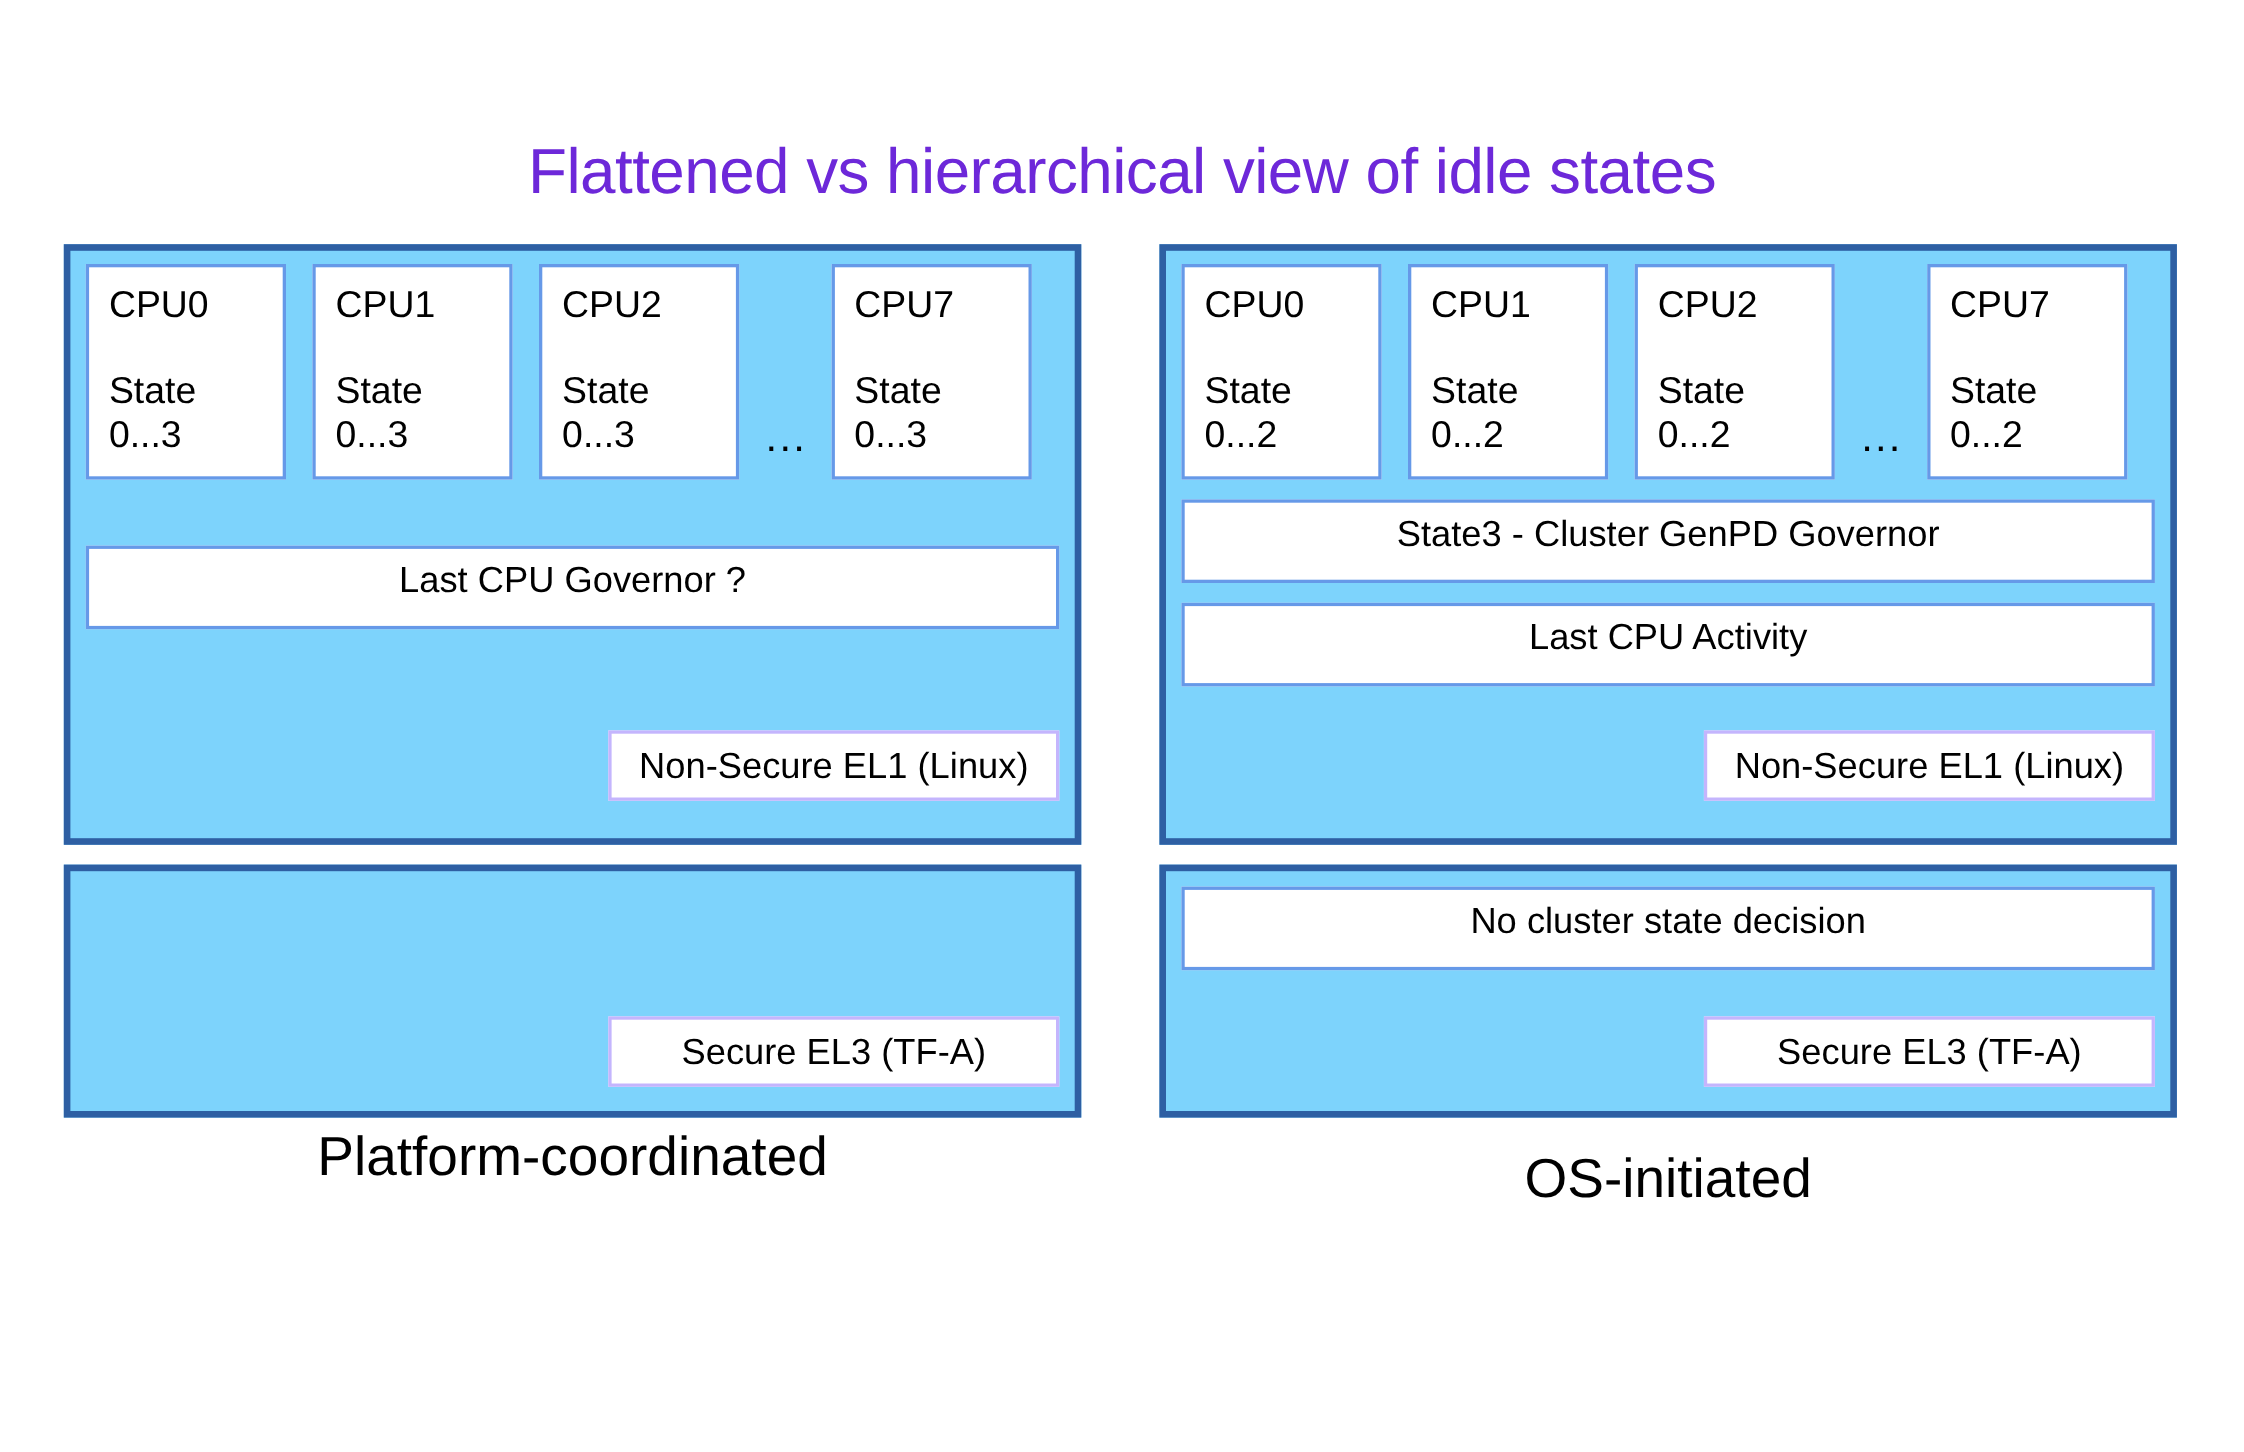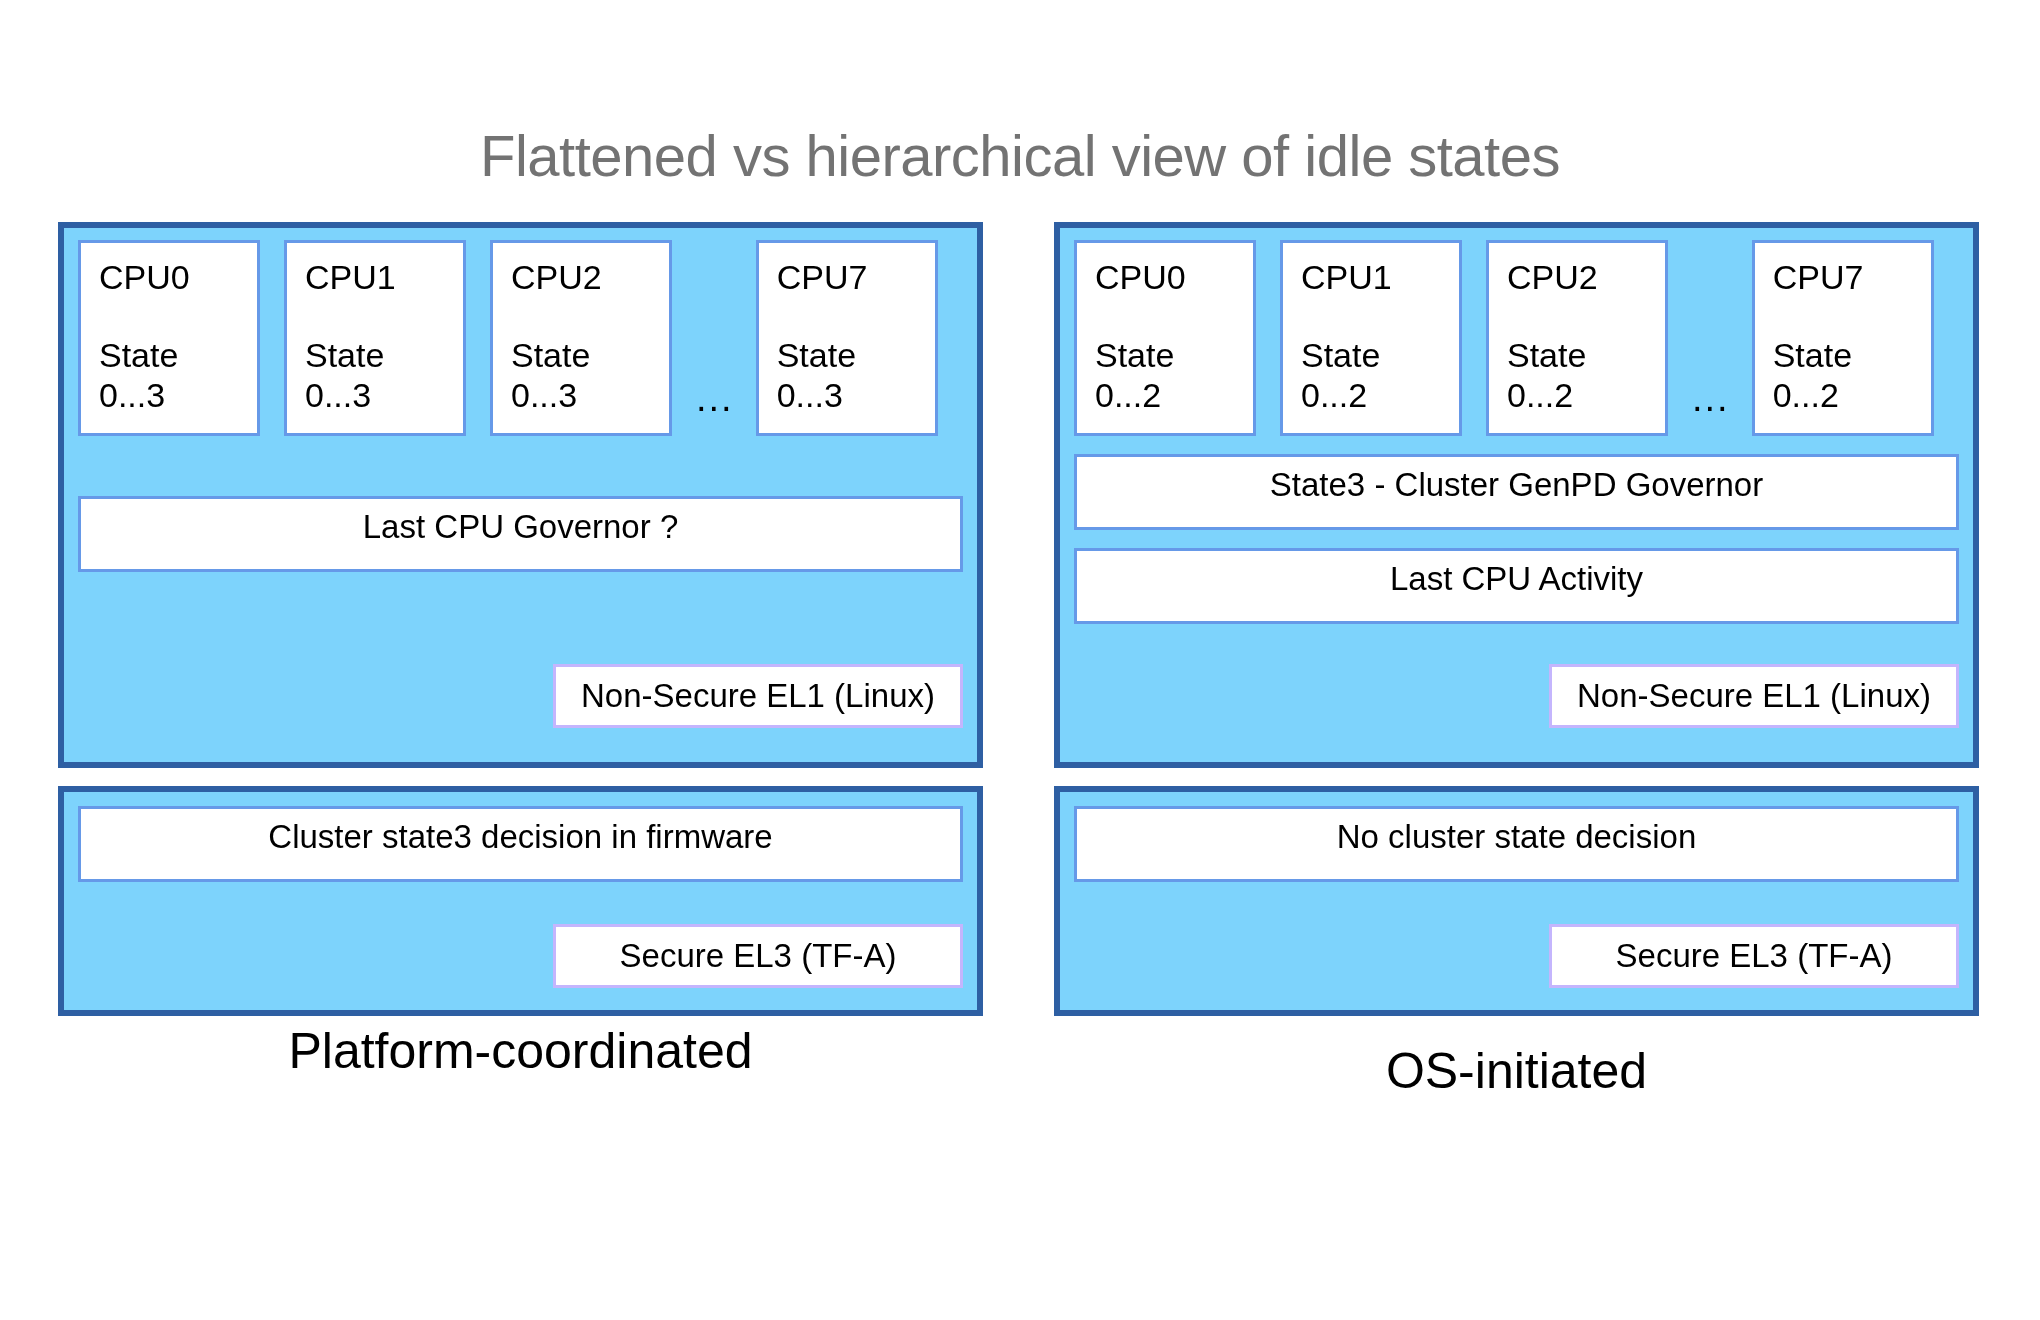--- a/index.html
+++ b/index.html
@@ -19,21 +19,21 @@
   
   .slide-title {
     position: absolute;
     left: 0;
     top: 122px;
     width: 2040px;
     text-align: center;
     font-size: 58px;
     font-weight: 400;
     letter-spacing: -0.5px;
-    color: #737373;
+    color: #6d28d9;
     white-space: nowrap;
   }
 
   
   .column {
     position: absolute;
     top: 222px;
     width: 925px;
   }
   .column.left  { left: 58px; }
@@ -169,21 +169,20 @@
       </div>
 
     </div>
 
     <div class="bar spaced-top-lg">Last CPU Governor ?</div>
 
     <div class="tag-box tag-el1">Non-Secure EL1 (Linux)</div>
   </div>
 
   <div class="panel panel-fw">
-    <div class="bar">Cluster state3 decision in firmware</div>
     <div class="tag-box tag-el3">Secure EL3 (TF-A)</div>
   </div>
 
 </div>
 
 <div class="column right">
 
   <div class="panel panel-os">
     <div class="cpu-row">
 

